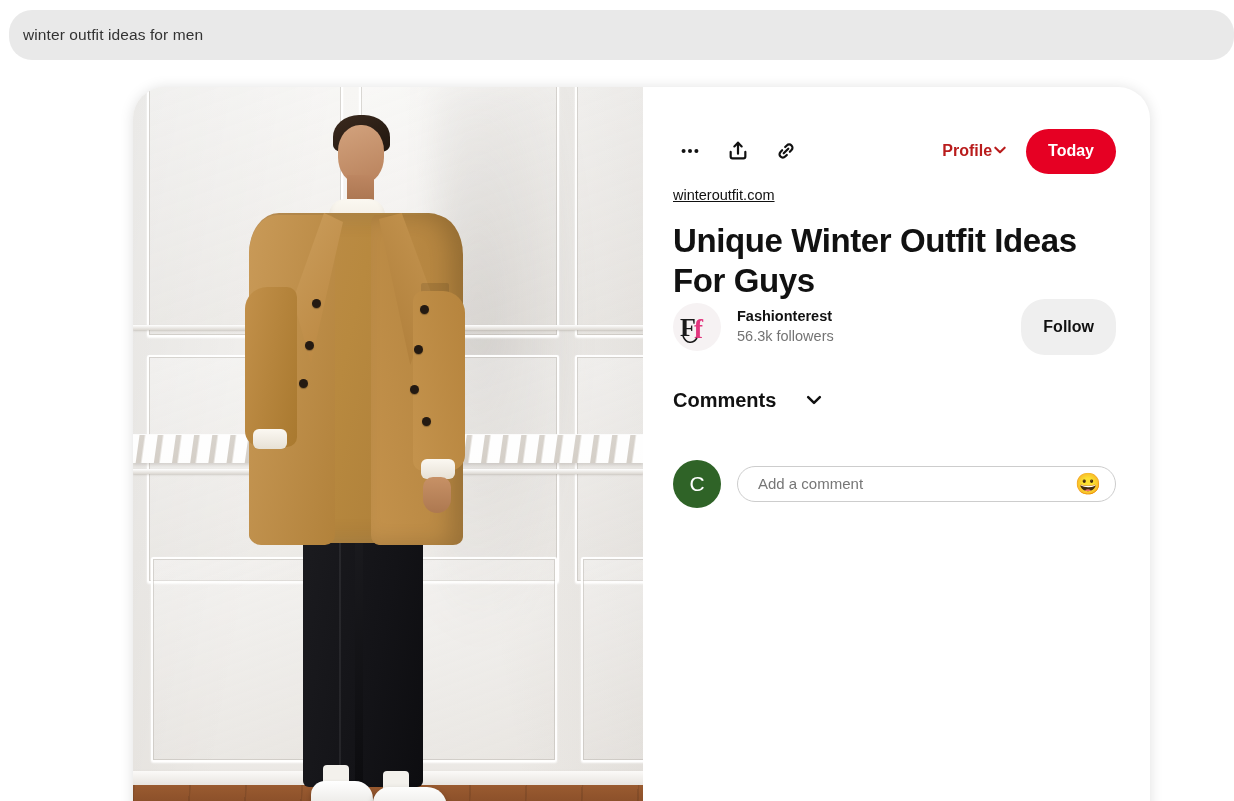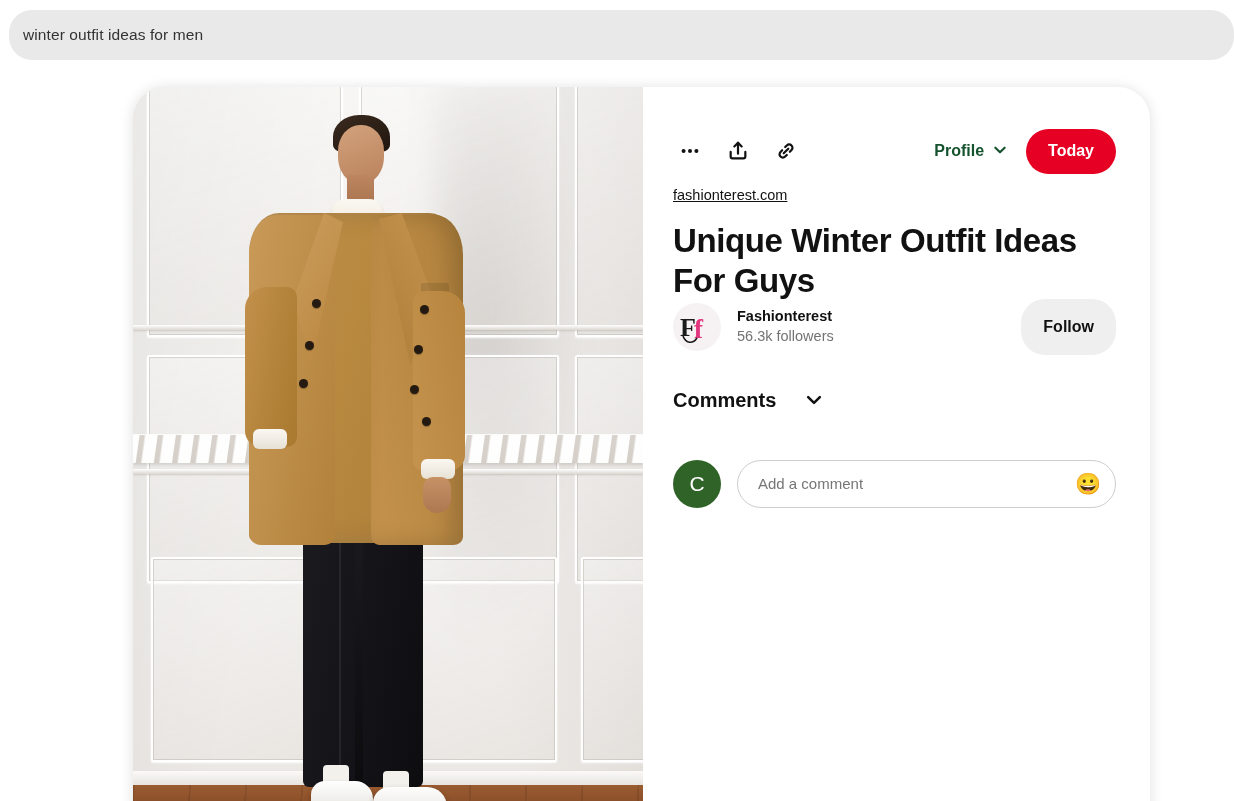--- a/index.html
+++ b/index.html
@@ -276,24 +276,23 @@
     color: #111111;
   }
   .icon-btn + .icon-btn { margin-left: 14px; }
   .icon-btn svg { display: block; }
 
   .action-spacer { flex: 1 1 auto; }
 
   .profile-select {
     display: flex;
     align-items: flex-start;
-    gap: 8px;
     font-size: 16px;
     font-weight: 600;
-    color: #14532d;
+    color: #b91c1c;
     cursor: pointer;
     margin-right: 18px;
   }
 
   .save-button {
     background: #e60023;
     color: #ffffff;
     font-size: 16px;
     font-weight: 700;
     border: none;
@@ -404,21 +403,21 @@
     color: #ffffff;
     display: flex;
     align-items: center;
     justify-content: center;
     font-size: 21px;
     font-weight: 400;
   }
   .comment-input-wrap {
     margin-left: 16px;
     flex: 1 1 auto;
-    height: 48px;
+    height: 36px;
     border: 1px solid #cdcdcd;
     border-radius: 24px;
     display: flex;
     align-items: center;
     padding: 0 12px 0 20px;
     background: #ffffff;
   }
   .comment-input {
     flex: 1 1 auto;
     border: none;
@@ -540,21 +539,21 @@
       <div class="profile-select">
         <span>Profile</span>
         <svg width="16" height="16" viewBox="0 0 24 24" fill="none" stroke="currentColor" stroke-width="3.2" stroke-linecap="round" stroke-linejoin="round">
           <path d="M5 8.5l7 7 7-7"></path>
         </svg>
       </div>
 
       <button class="save-button">Today</button>
     </div>
 
-    <a class="source-link">fashionterest.com</a>
+    <a class="source-link">winteroutfit.com</a>
 
     <h1 class="pin-title">Unique Winter Outfit Ideas For Guys</h1>
 
 
     <div class="creator-row">
       <div class="creator-avatar">
         <svg width="46" height="46" viewBox="0 0 46 46">
           <text x="6" y="32" font-family="'Liberation Serif', serif" font-size="26" font-weight="700" fill="#1a1a1a">F</text>
           <text x="20" y="34" font-family="'Liberation Serif', serif" font-size="27" font-weight="700" fill="#e2357e">f</text>
           <path d="M9 32 C12 40, 19 40, 23 34" stroke="#1a1a1a" stroke-width="1.6" fill="none"></path>

